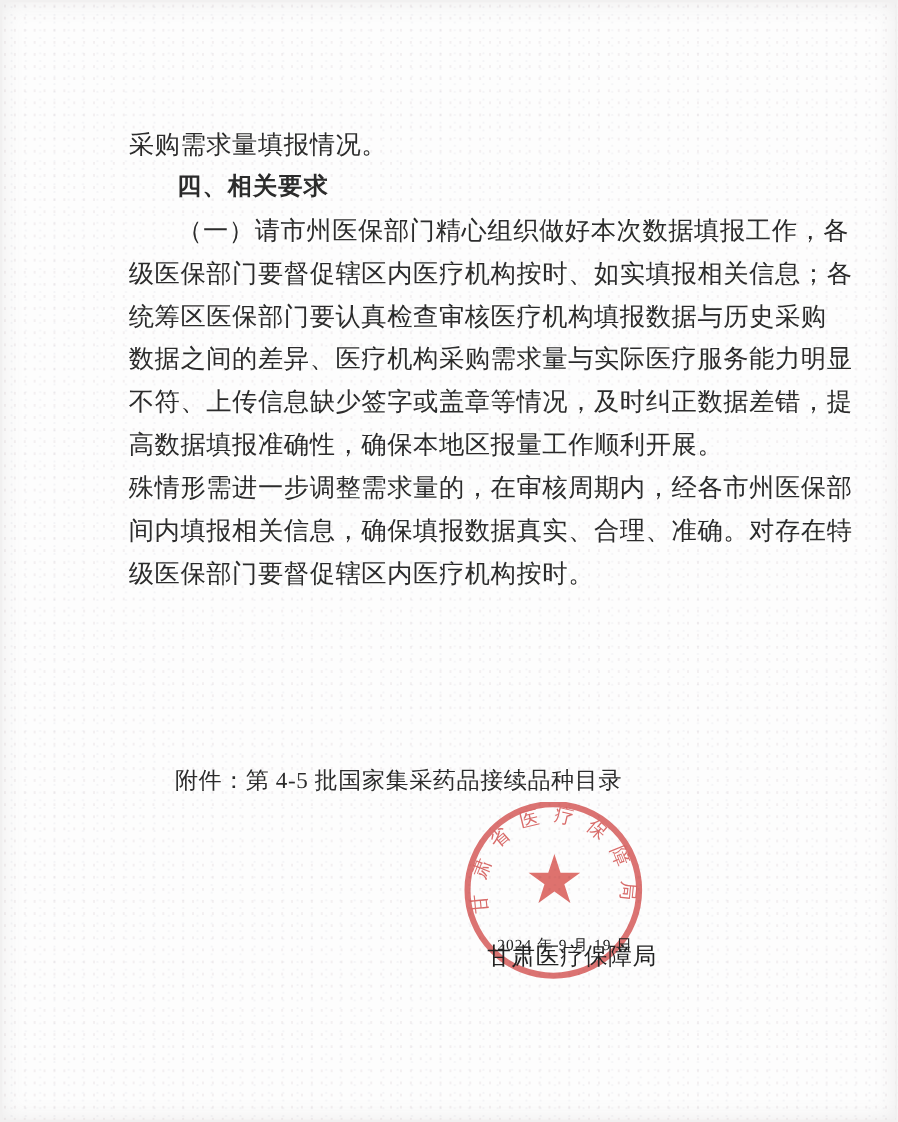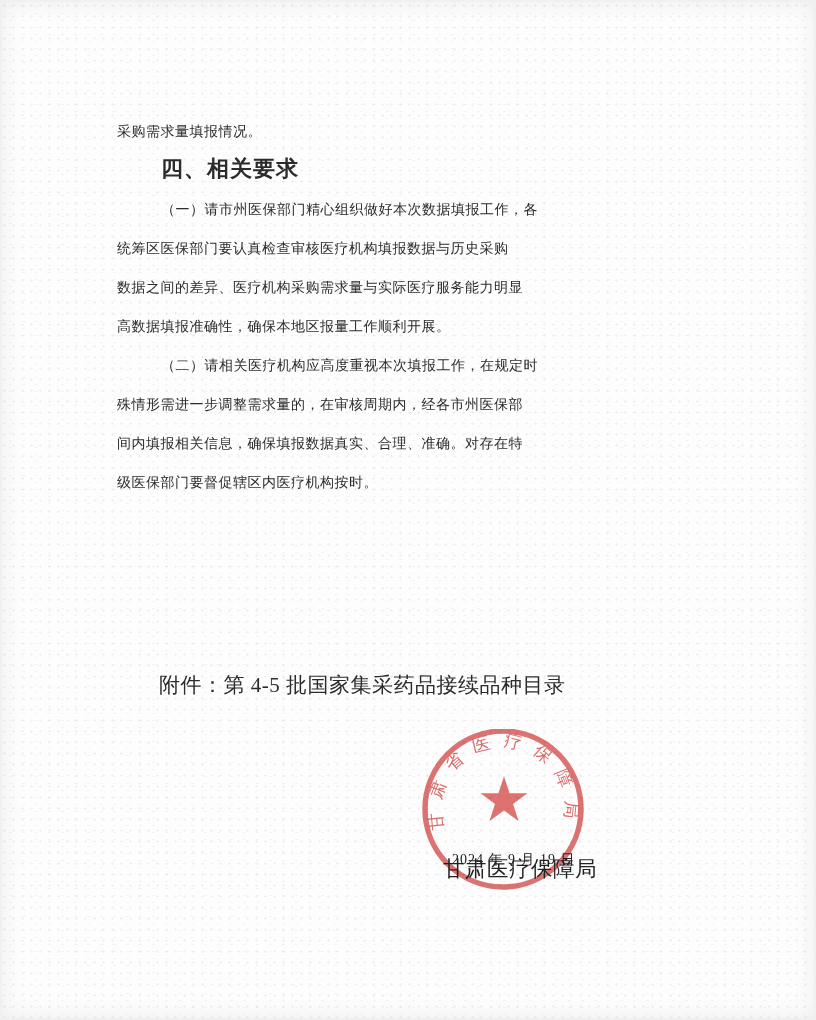--- a/index.html
+++ b/index.html
@@ -20,34 +20,34 @@
     background-position:0 0,4px 3px;
     box-shadow:inset 0 0 0 2px #f1f0f0, inset 0 0 22px rgba(120,115,115,.14);
   }
   .doc-body{
     position:absolute;
     left:117px; top:112px; width:596px;
     color:#2b2b2b;
   }
   .line{
     height:39px; line-height:39px;
-    font-size:14px;
+    font-size:23px;
     white-space:nowrap;
     letter-spacing:0.5px;
   }
   .line.indent{ text-indent:44px; }
   .line.heading{
     font-family:Liberation Mono, monospace;
     font-weight:700;
     font-size:22px;
     letter-spacing:1px;
   }
   .attachment-line{
     position:absolute;
-    left:117px; top:665px; width:596px;
+    left:117px; top:689px; width:596px;
     height:40px; line-height:40px;
     font-size:21px; color:#2b2b2b;
     text-indent:42px; white-space:nowrap;
     letter-spacing:0.5px;
   }
   .seal{
     position:absolute;
     left:421px; top:729px;
     width:166px; height:162px;
     mix-blend-mode:multiply;
@@ -68,24 +68,25 @@
 </style>
 </head>
 <body>
 
 <div class="page">
 
   <div class="doc-body">
     <div class="line">采购需求量填报情况。</div>
     <div class="line heading indent">四、相关要求</div>
     <div class="line indent">（一）请市州医保部门精心组织做好本次数据填报工作，各</div>
+    <div class="line">级医保部门要督促辖区内医疗机构按时、如实填报相关信息；各</div>
     <div class="line">统筹区医保部门要认真检查审核医疗机构填报数据与历史采购</div>
     <div class="line">数据之间的差异、医疗机构采购需求量与实际医疗服务能力明显</div>
+    <div class="line">不符、上传信息缺少签字或盖章等情况，及时纠正数据差错，提</div>
     <div class="line">高数据填报准确性，确保本地区报量工作顺利开展。</div>
-    <div class="line indent">（二）请相关医疗机构应高度重视本次填报工作，在规定时</div>
     <div class="line">殊情形需进一步调整需求量的，在审核周期内，经各市州医保部</div>
     <div class="line">间内填报相关信息，确保填报数据真实、合理、准确。对存在特</div>
     <div class="line">级医保部门要督促辖区内医疗机构按时。</div>
   </div>
 
   <div class="attachment-line">附件：第 4-5 批国家集采药品接续品种目录</div>
 
   <svg class="seal" viewBox="0 0 166 162" xmlns="http://www.w3.org/2000/svg">
     <ellipse cx="82" cy="80" rx="78" ry="78" fill="none" stroke="#d65856" stroke-width="5.5" opacity="0.9"></ellipse>
     <path d="M0,-26 L5.88,-8.09 L24.73,-8.03 L9.51,3.09 L15.28,21.03 L0,10 L-15.28,21.03 L-9.51,3.09 L-24.73,-8.03 L-5.88,-8.09 Z" transform="translate(83,72) scale(0.95)" fill="#dc5f5b" opacity="0.95"></path>

